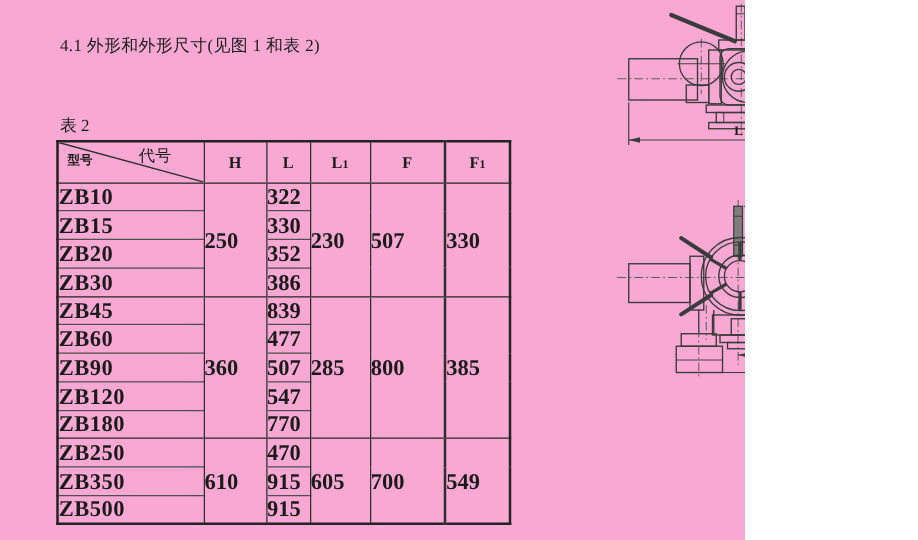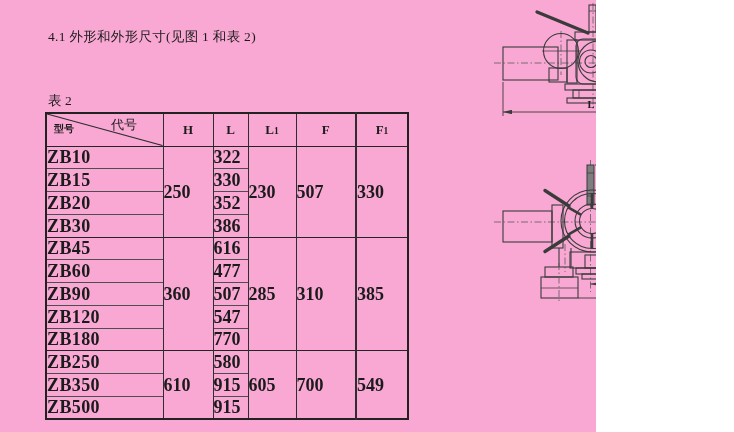--- a/index.html
+++ b/index.html
@@ -96,23 +96,23 @@
           <td class="num">352</td>
         </tr>
       <tr>
           <td class="model">ZB30</td>
           <td class="num">386</td>
         </tr>
 
       <tr class="gs">
         <td class="model">ZB45</td>
         <td class="num" rowspan="5">360</td>
-        <td class="num">616</td>
+        <td class="num">839</td>
         <td class="num" rowspan="5">285</td>
-        <td class="num" rowspan="5">310</td>
+        <td class="num" rowspan="5">800</td>
         <td class="num col-f1" rowspan="5">385</td>
       </tr>
       <tr>
           <td class="model">ZB60</td>
           <td class="num">477</td>
         </tr>
       <tr>
           <td class="model">ZB90</td>
           <td class="num">507</td>
         </tr>
@@ -121,21 +121,21 @@
           <td class="num">547</td>
         </tr>
       <tr>
           <td class="model">ZB180</td>
           <td class="num">770</td>
         </tr>
 
       <tr class="gs">
         <td class="model">ZB250</td>
         <td class="num" rowspan="3">610</td>
-        <td class="num">580</td>
+        <td class="num">470</td>
         <td class="num" rowspan="3">605</td>
         <td class="num" rowspan="3">700</td>
         <td class="num col-f1" rowspan="3">549</td>
       </tr>
       <tr>
           <td class="model">ZB350</td>
           <td class="num">915</td>
         </tr>
       <tr>
           <td class="model">ZB500</td>

